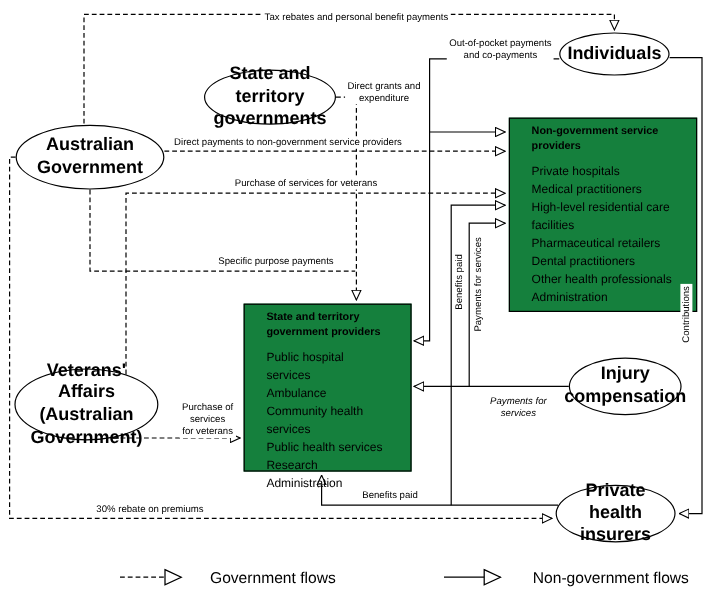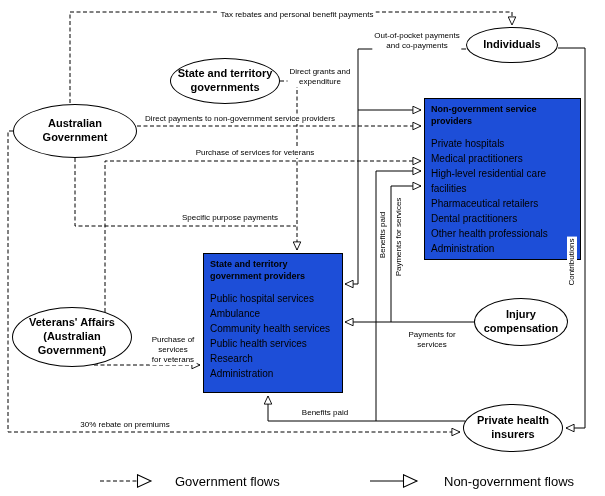--- a/index.html
+++ b/index.html
@@ -5,25 +5,25 @@
   * { margin:0; padding:0; box-sizing:border-box; }
   html,body { background:#fff; }
   body { font-family:"Liberation Sans", sans-serif; color:#000; }
   .canvas { position:relative; width:605px; height:496px; background:#fff; overflow:hidden; }
   svg.wires { position:absolute; left:0; top:0; }
   .dash { stroke-dasharray:4 2.5; }
 
   .node {
     position:absolute; border:1px solid #000; border-radius:50%;
     display:flex; align-items:center; justify-content:center;
-    text-align:center; font-weight:bold; font-size:11px; line-height:1.25;
+    text-align:center; font-weight:bold; font-size:15px; line-height:1.25;
     background:#fff; white-space:pre-line; padding:2px;
   }
   .box {
-    position:absolute; border:1px solid #000; background:#1d4ed8; padding:5px 6px;
+    position:absolute; border:1px solid #000; background:#15803d; padding:5px 18px;
   }
   .box .title { font-weight:bold; font-size:9px; line-height:1.3; white-space:pre-line; margin-bottom:9px; }
   .box .item  { font-size:10px; line-height:1.5; white-space:pre-line; }
 
   .lbl {
     position:absolute; font-size:8px; line-height:1.25; background:#fff;
     white-space:pre-line; text-align:center; padding:0 2px;
     transform:translate(-50%,-50%);
   }
   .lbl.vert { transform:translate(-50%,-50%) rotate(-90deg); white-space:nowrap; }
@@ -129,21 +129,21 @@
   <div class="lbl" style="left:161px; top:350px;margin-left:12px;">Purchase of
 services
 for veterans</div>
 
   <div class="lbl vert" style="left:383px; top:235px;">Benefits paid</div>
 
   <div class="lbl vert" style="left:399px; top:237px;">Payments for services</div>
 
   <div class="lbl vert" style="left:572px; top:262px;">Contributions</div>
 
-  <div class="lbl" style="left:432px; top:340px;">Payments for
+  <div class="lbl" style="left:432px; top:340px;font-style:italic;">Payments for
 services</div>
 
   <div class="lbl" style="left:325px; top:413px;">Benefits paid</div>
 
   <div class="lbl" style="left:125px; top:425px;">30% rebate on premiums</div>
 
   <div class="legend-label" style="left:175px; top:481px;">Government flows</div>
 
   <div class="legend-label" style="left:444px; top:481px;">Non-government flows</div>
 

